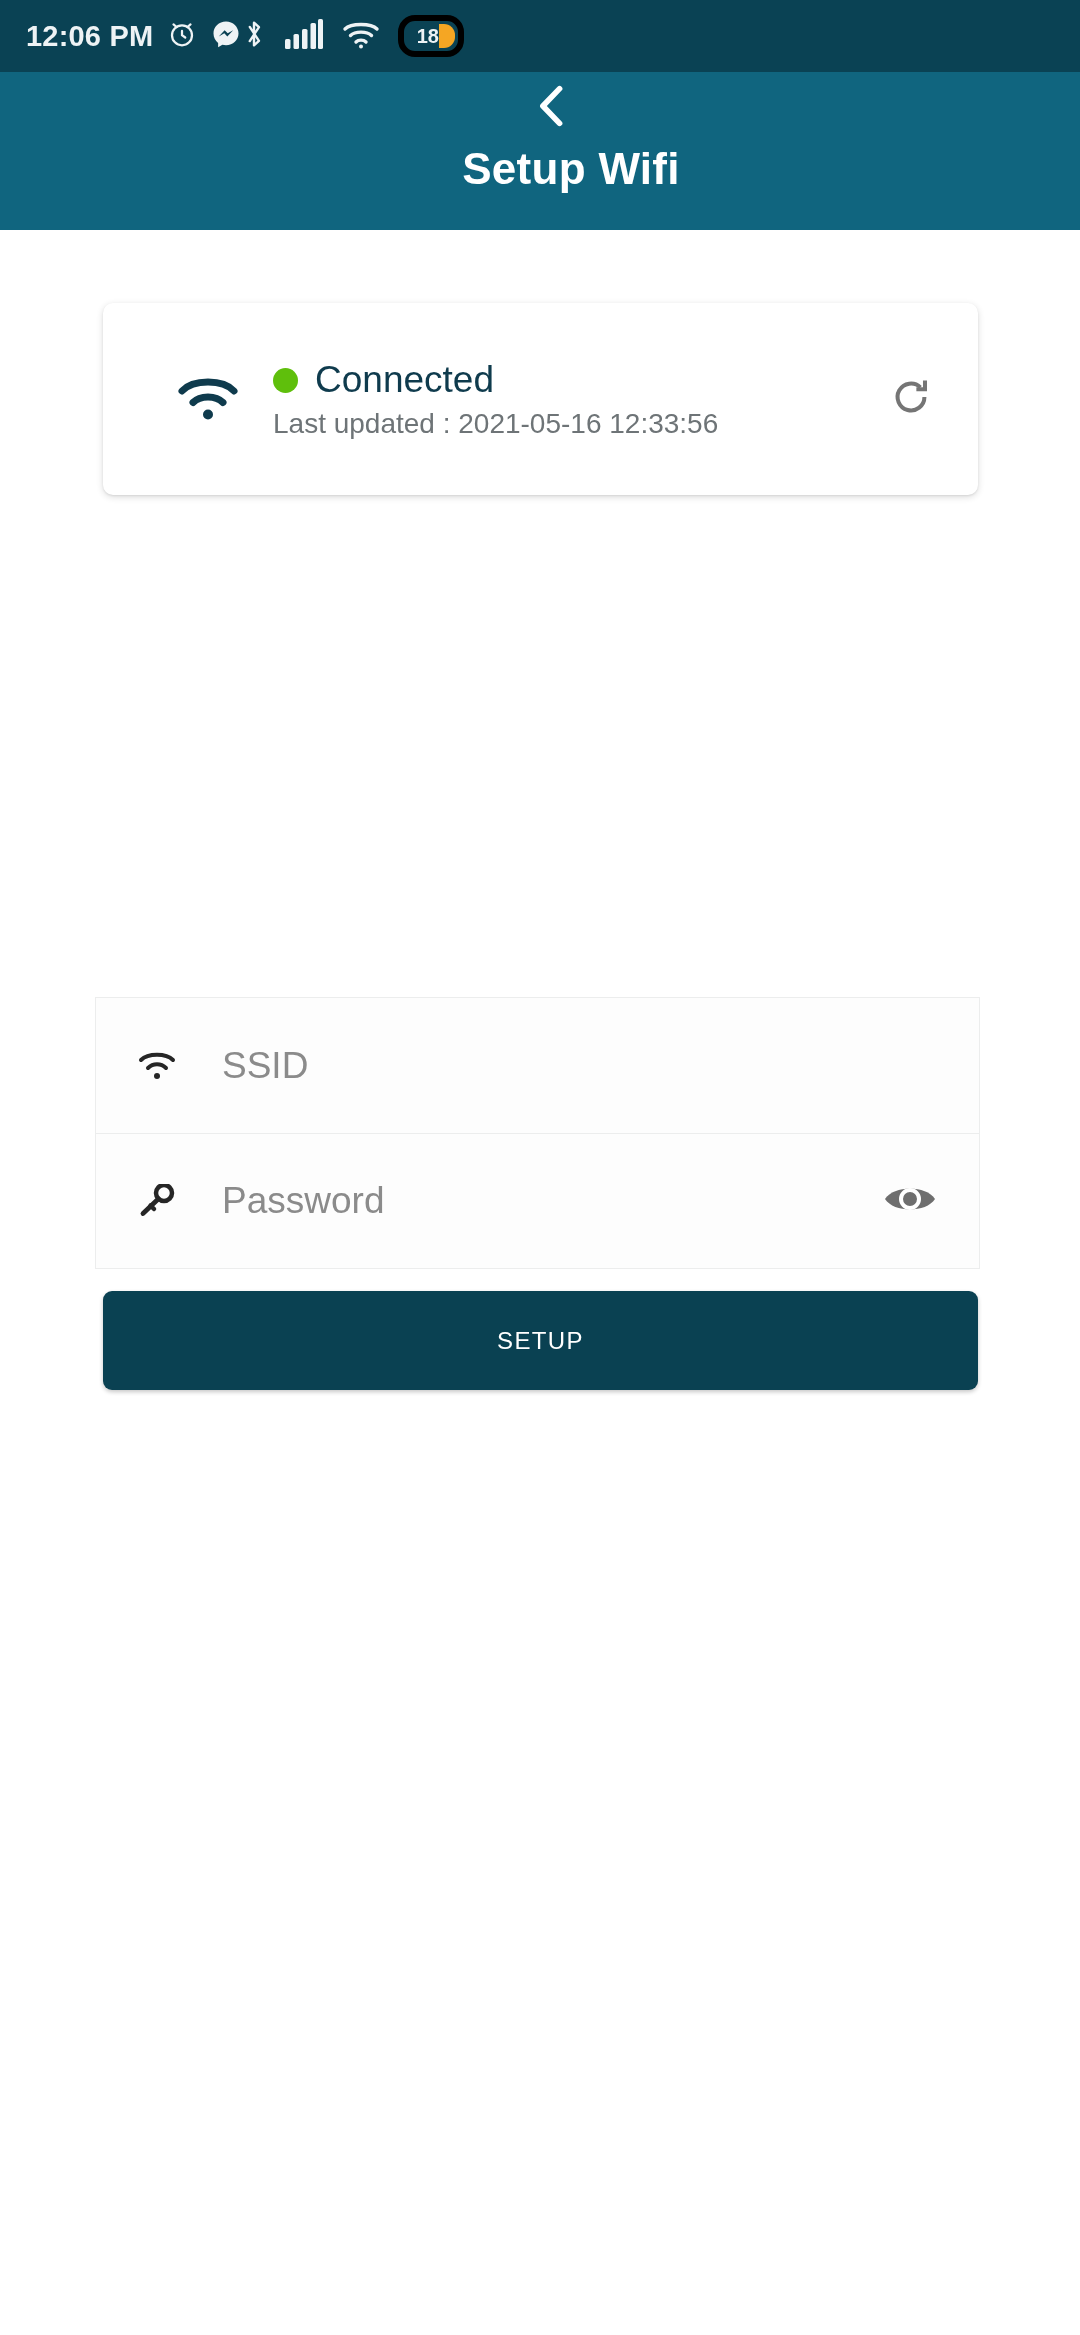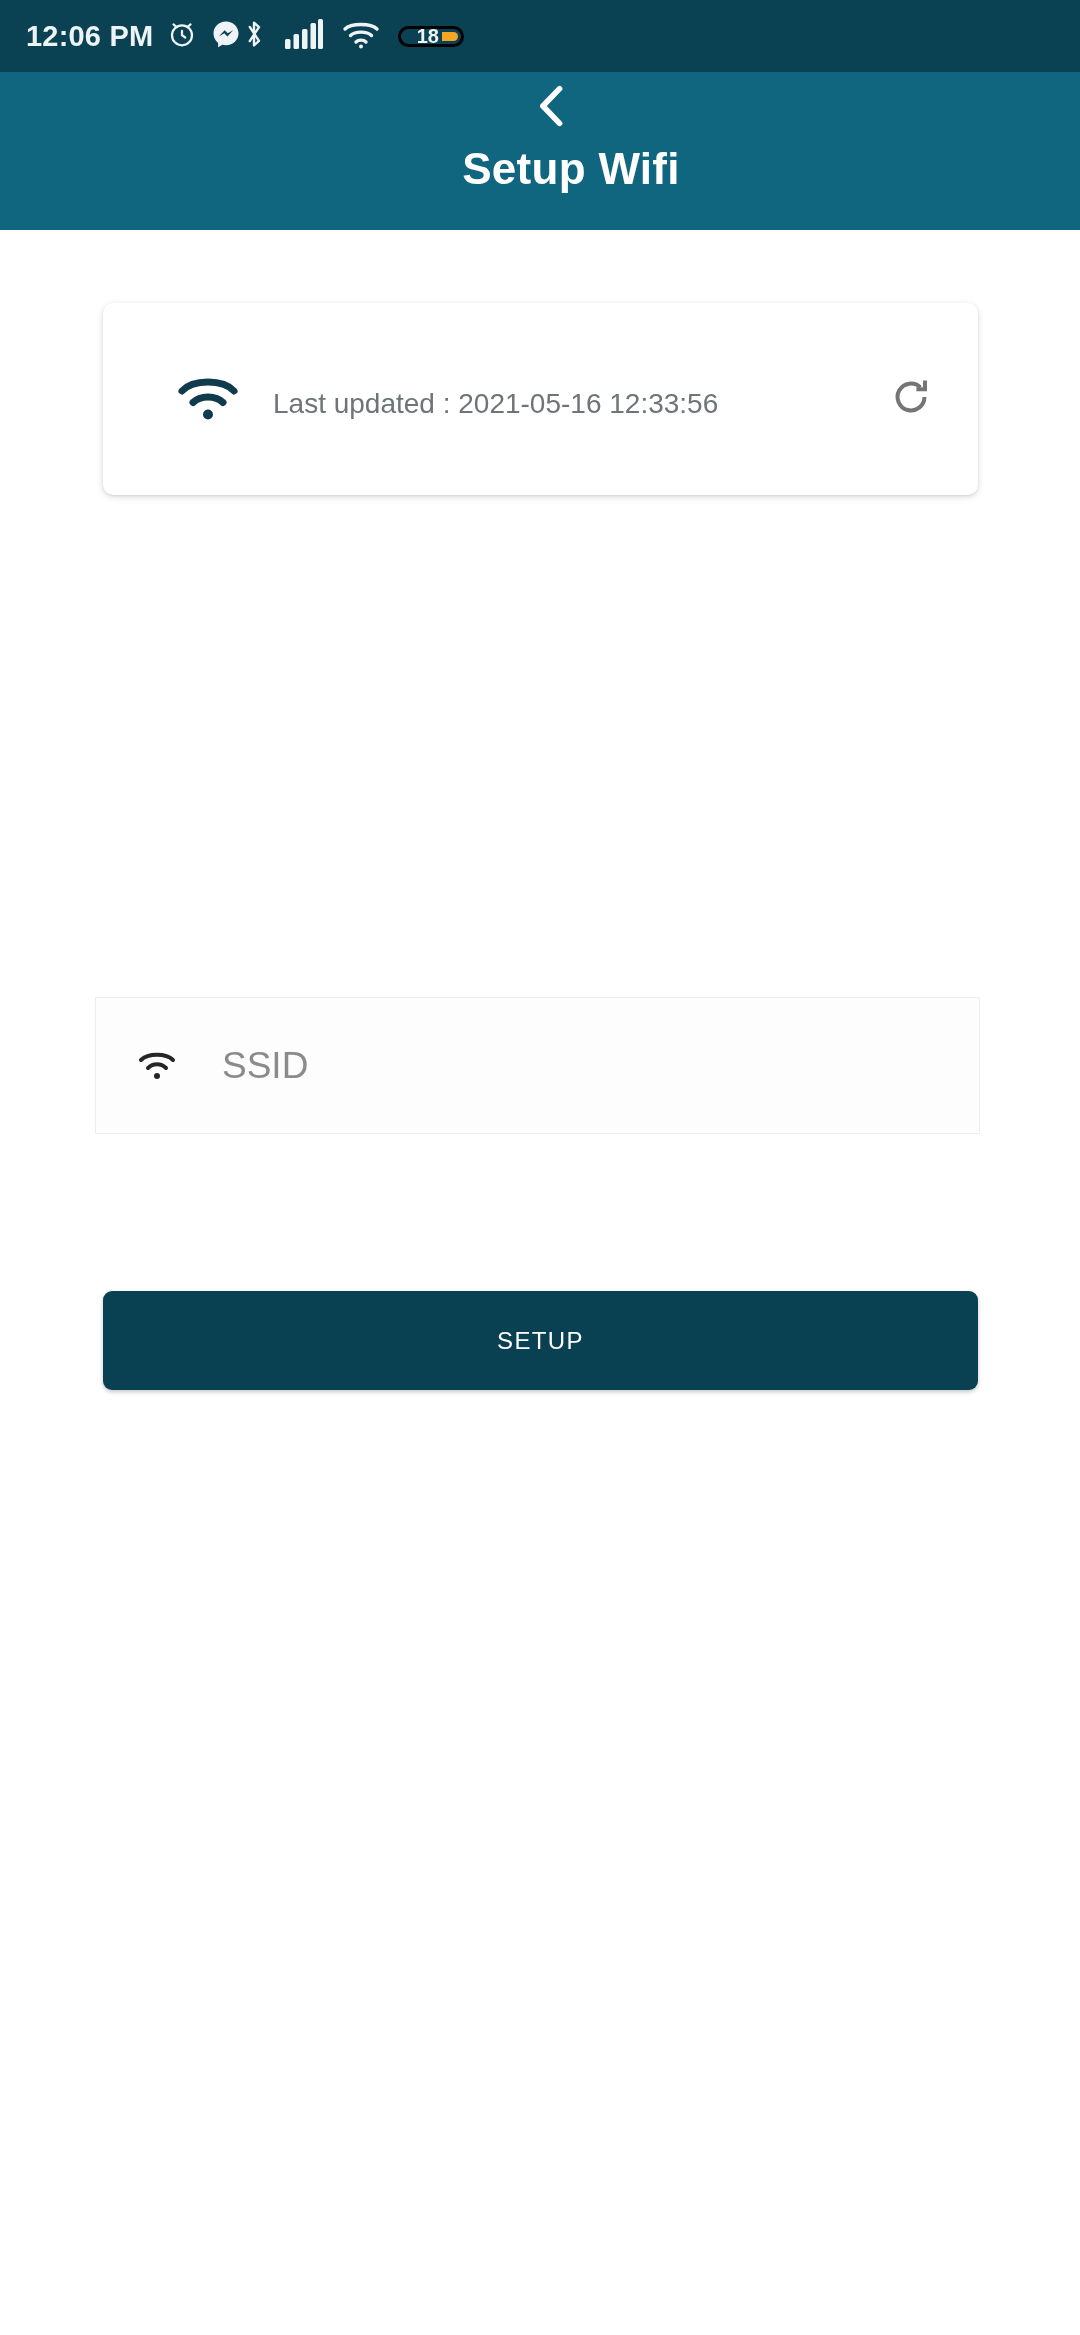--- a/index.html
+++ b/index.html
@@ -44,22 +44,22 @@
     display: flex;
     align-items: center;
     gap: 17px;
   }
   .sicon { display: block; }
 
   
   .battery {
     position: relative;
     width: 66px;
-    height: 21px;
-    border: 3px solid #000000;
+    height: 42px;
+    border: 6px solid #000000;
     border-radius: 17px;
     box-sizing: border-box;
     display: flex;
     align-items: center;
     justify-content: center;
   }
   .battery-level {
     color: #eef3f5;
     font-size: 20px;
     font-weight: bold;
@@ -299,20 +299,24 @@
 
 <div class="status-card">
   <div class="card-wifi-icon">
     <svg width="62" height="48" viewBox="0 0 62 48">
       <path d="M5 16 C16 4 46 4 57 16" fill="none" stroke="#0f3b4d" stroke-width="7" stroke-linecap="round"></path>
       <path d="M16 27.5 C23 20 39 20 46 27.5" fill="none" stroke="#0f3b4d" stroke-width="7" stroke-linecap="round"></path>
       <circle cx="31" cy="39.5" r="5" fill="#0f3b4d"></circle>
     </svg>
   </div>
   <div class="card-text">
+    <div class="conn-row">
+      <span class="green-dot"></span>
+      <span class="conn-label">Connected</span>
+    </div>
     <div class="last-updated">Last updated : 2021-05-16 12:33:56</div>
   </div>
   <div class="refresh-btn">
     <span>
       <svg width="46" height="46" viewBox="0 0 24 24">
         <path d="M19 12 A7 7 0 1 1 16.9 7.0" fill="none" stroke="#757575" stroke-width="2.1" stroke-linecap="butt"></path>
         <path d="M19.3 3.4 L19.3 7.9 L14.8 7.9" fill="none" stroke="#757575" stroke-width="2.1" stroke-linecap="butt" stroke-linejoin="miter"></path>
       </svg>
     </span>
   </div>
@@ -323,15 +327,34 @@
     <span class="field-icon">
       <svg width="38" height="32" viewBox="0 0 38 32">
         <path d="M3 10 C10 3 28 3 35 10" fill="none" stroke="#262626" stroke-width="4" stroke-linecap="round"></path>
         <path d="M10 18 C15 13 23 13 28 18" fill="none" stroke="#262626" stroke-width="4" stroke-linecap="round"></path>
         <circle cx="19" cy="26" r="3" fill="#262626"></circle>
       </svg>
     </span>
     <input class="field-input" type="text" placeholder="SSID" style="">
   </div>
 
+  <div class="input-row">
+    <span class="field-icon">
+      <svg width="38" height="34" viewBox="0 0 38 34">
+        <circle cx="26" cy="9" r="8" fill="none" stroke="#262626" stroke-width="4.5"></circle>
+        <circle cx="26.5" cy="8" r="2.4" fill="#ffffff"></circle>
+        <path d="M20.5 14.8 L5 29.5" fill="none" stroke="#262626" stroke-width="4.8" stroke-linecap="round"></path>
+        <path d="M12.5 21.5 L16 25" fill="none" stroke="#262626" stroke-width="4.5" stroke-linecap="round"></path>
+      </svg>
+    </span>
+    <input class="field-input" type="password" placeholder="Password" style="">
+    <span class="eye-btn">
+      <span>
+        <svg width="54" height="38" viewBox="0 0 54 38">
+          <path d="M2 19 C11 5 43 5 52 19 C43 33 11 33 2 19 Z" fill="#6e6e6e"></path>
+          <circle cx="27" cy="19" r="9" fill="none" stroke="#ffffff" stroke-width="4"></circle>
+        </svg>
+      </span>
+    </span>
+  </div>
 </div>
 
 <button class="setup-btn">SETUP</button>
 
 </body></html>

